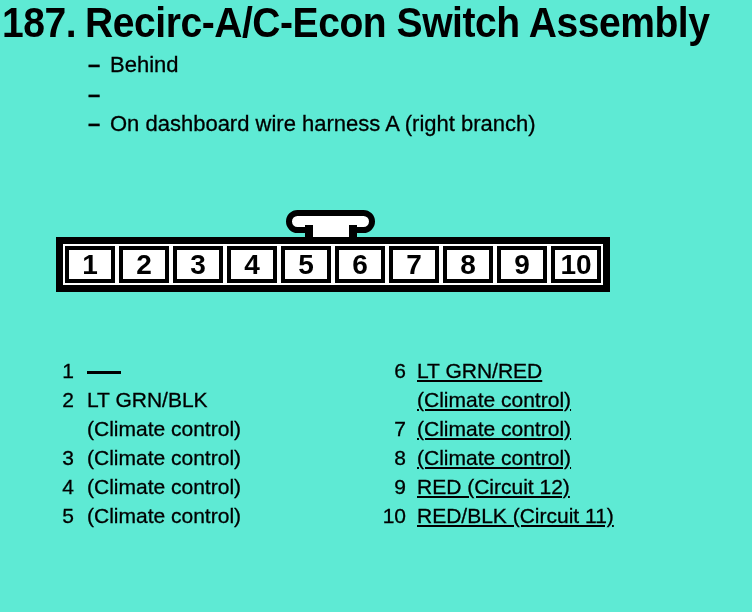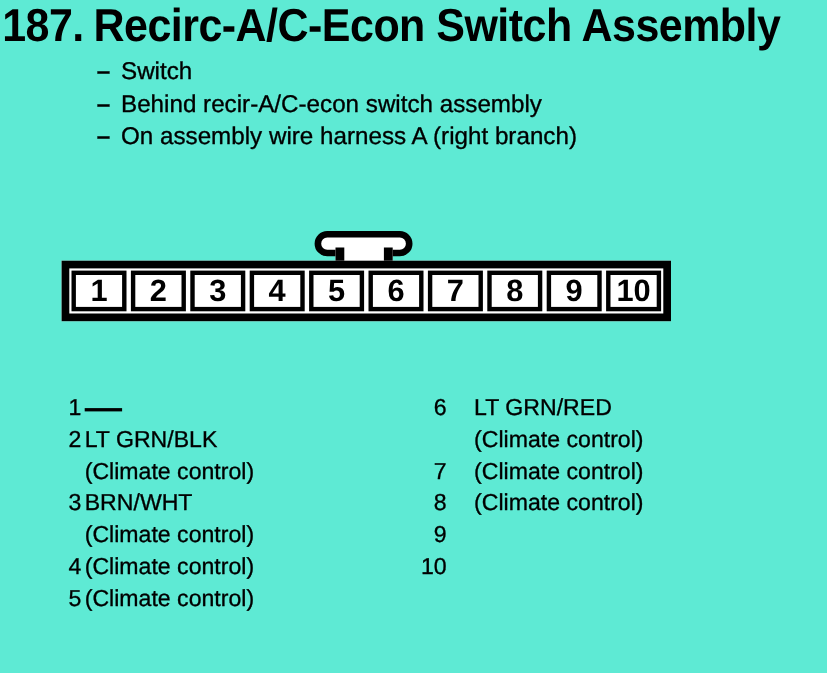--- a/index.html
+++ b/index.html
@@ -88,48 +88,47 @@
     line-height: 29px;
     -webkit-text-stroke: 0.3px #000;
     white-space: nowrap;
   }
   .pin-col-left  { left: 56px;  }
   .pin-col-right { left: 378px; }
   .pin-row { display: flex; }
   .pin-row .num { flex: none; text-align: right; }
   .pin-col-left  .num { width: 18px; }
   .pin-col-right .num { width: 28px; }
-  .pin-col-left  .txt { margin-left: 3px; }
-  .pin-col-right .txt { margin-left: 25px; }
+  .pin-col-left  .txt { margin-left: 13px; }
+  .pin-col-right .txt { margin-left: 11px; text-decoration: underline; }
   .no-conn-dash {
     width: 34px; height: 3px;
     background: #000;
     margin-top: 15px;
   }
 </style>
 </head>
 <body>
 
 <div id="page">
 
   <div class="title-num">187.</div>
   <div class="title-text">Recirc-A/C-Econ Switch Assembly</div>
 
   <div class="details">
     <div class="detail-row">
       <span class="detail-dash">–</span>
-      <span class="detail-text">Switch</span>
+      <span class="detail-text">Behind</span>
     </div>
     <div class="detail-row">
       <span class="detail-dash">–</span>
-      <span class="detail-text">Behind recir-A/C-econ switch assembly</span>
     </div>
     <div class="detail-row">
       <span class="detail-dash">–</span>
-      <span class="detail-text">On assembly wire harness A (right branch)</span>
+      <span class="detail-text">On dashboard wire harness A (right branch)</span>
     </div>
   </div>
 
   <div class="tab-pill"></div>
   <div class="tab-stem"></div>
   <div class="connector">
     <div class="pin-cell">1</div>
     <div class="pin-cell">2</div>
     <div class="pin-cell">3</div>
     <div class="pin-cell">4</div>
@@ -151,21 +150,20 @@
     <div class="pin-row">
       <span class="num">2</span>
       <span class="txt">
         <div>LT GRN/BLK</div>
         <div>(Climate control)</div>
       </span>
     </div>
     <div class="pin-row">
       <span class="num">3</span>
       <span class="txt">
-        <div>BRN/WHT</div>
         <div>(Climate control)</div>
       </span>
     </div>
     <div class="pin-row">
       <span class="num">4</span>
       <span class="txt">
         <div>(Climate control)</div>
       </span>
     </div>
     <div class="pin-row">
@@ -191,19 +189,25 @@
       </span>
     </div>
     <div class="pin-row">
       <span class="num">8</span>
       <span class="txt">
         <div>(Climate control)</div>
       </span>
     </div>
     <div class="pin-row">
       <span class="num">9</span>
+      <span class="txt">
+        <div>RED (Circuit 12)</div>
+      </span>
     </div>
     <div class="pin-row">
       <span class="num">10</span>
+      <span class="txt">
+        <div>RED/BLK (Circuit 11)</div>
+      </span>
     </div>
   </div>
 
 </div>
 
 </body></html>

